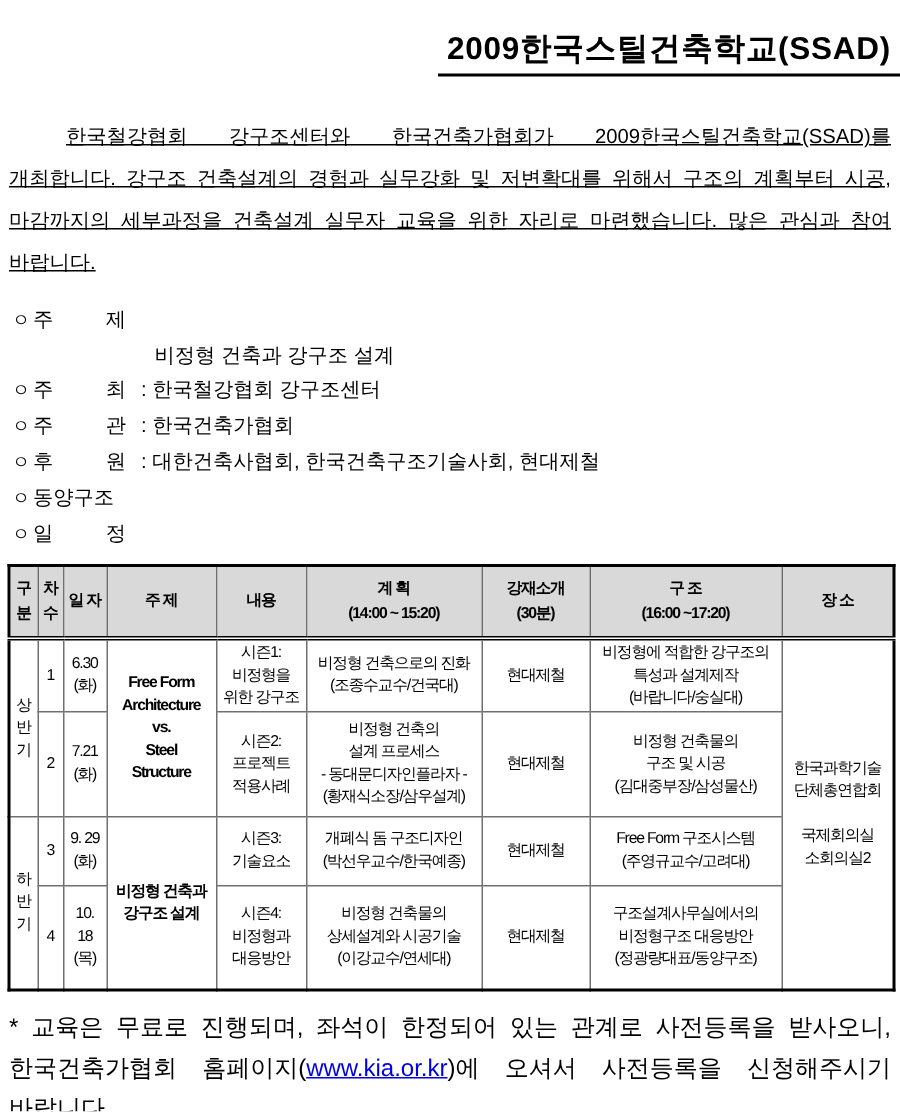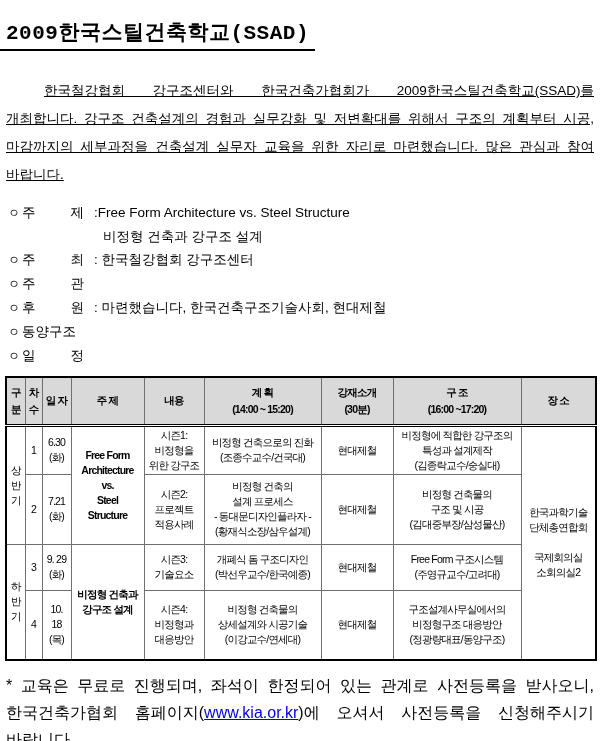--- a/index.html
+++ b/index.html
@@ -6,21 +6,21 @@
   html,body { background:#ffffff; }
   .page {
     position:relative;
     width:600px; height:741px;
     background:#ffffff;
     font-family:"Liberation Sans","DejaVu Sans",sans-serif;
     color:#000;
     overflow:hidden;
   }
   
-  .title-wrap { text-align:left; padding-top:18px;font-family:Liberation Mono, monospace; }
+  .title-wrap { text-align:right; padding-top:18px; }
   .doc-title {
     display:inline-block;
     font-size:21px; font-weight:bold;
     border-bottom:2px solid #000;
     padding:0 6px 3px 6px;
     letter-spacing:0.5px;
   }
   
   .intro {
     margin:26px 6px 0 6px;
@@ -97,36 +97,36 @@
   <div class="title-wrap">
     <span class="doc-title">2009한국스틸건축학교(SSAD)</span>
   </div>
 
   <p class="intro">한국철강협회 강구조센터와 한국건축가협회가 2009한국스틸건축학교(SSAD)를 개최합니다. 강구조 건축설계의 경험과 실무강화 및 저변확대를 위해서 구조의 계획부터 시공, 마감까지의 세부과정을 건축설계 실무자 교육을 위한 자리로 마련했습니다. 많은 관심과 참여 바랍니다.</p>
 
   <div class="info-list">
     <div class="info-item">
       <span class="info-bullet">ㅇ</span>
       <span class="info-label">주 제</span>
-      <span class="info-value">:Free Form Architecture vs. Steel Structure</span>
     </div>
     <div class="info-cont">비정형 건축과 강구조 설계</div>
     <div class="info-item">
       <span class="info-bullet">ㅇ</span>
       <span class="info-label">주 최</span>
       <span class="info-value">: 한국철강협회 강구조센터</span>
     </div>
     <div class="info-item">
       <span class="info-bullet">ㅇ</span>
       <span class="info-label">주 관</span>
+      <span class="info-value">: 한국건축가협회</span>
     </div>
     <div class="info-item">
       <span class="info-bullet">ㅇ</span>
       <span class="info-label">후 원</span>
-      <span class="info-value">: 마련했습니다, 한국건축구조기술사회, 현대제철</span>
+      <span class="info-value">: 대한건축사협회, 한국건축구조기술사회, 현대제철</span>
     </div>
     <div class="info-item">
       <span class="info-bullet">ㅇ</span>
       <span class="info-label">동양구조</span>
     </div>
     <div class="info-item">
       <span class="info-bullet">ㅇ</span>
       <span class="info-label">일 정</span>
       <span class="info-value"></span>
     </div>
@@ -176,21 +176,21 @@
 Steel
 Structure</td>
         <td>시즌1:
 비정형을
 위한 강구조</td>
         <td>비정형 건축으로의 진화
 (조종수교수/건국대)</td>
         <td>현대제철</td>
         <td>비정형에 적합한 강구조의
 특성과 설계제작
-(김종락교수/숭실대)</td>
+(바랍니다/숭실대)</td>
         <td class="place-cell" rowspan="4">한국과학기술
 단체총연합회
 
 국제회의실
 소회의실2</td>
       </tr>
       <tr class="row-tall">
         <td>2</td>
         <td>7.21
 (화)</td>

